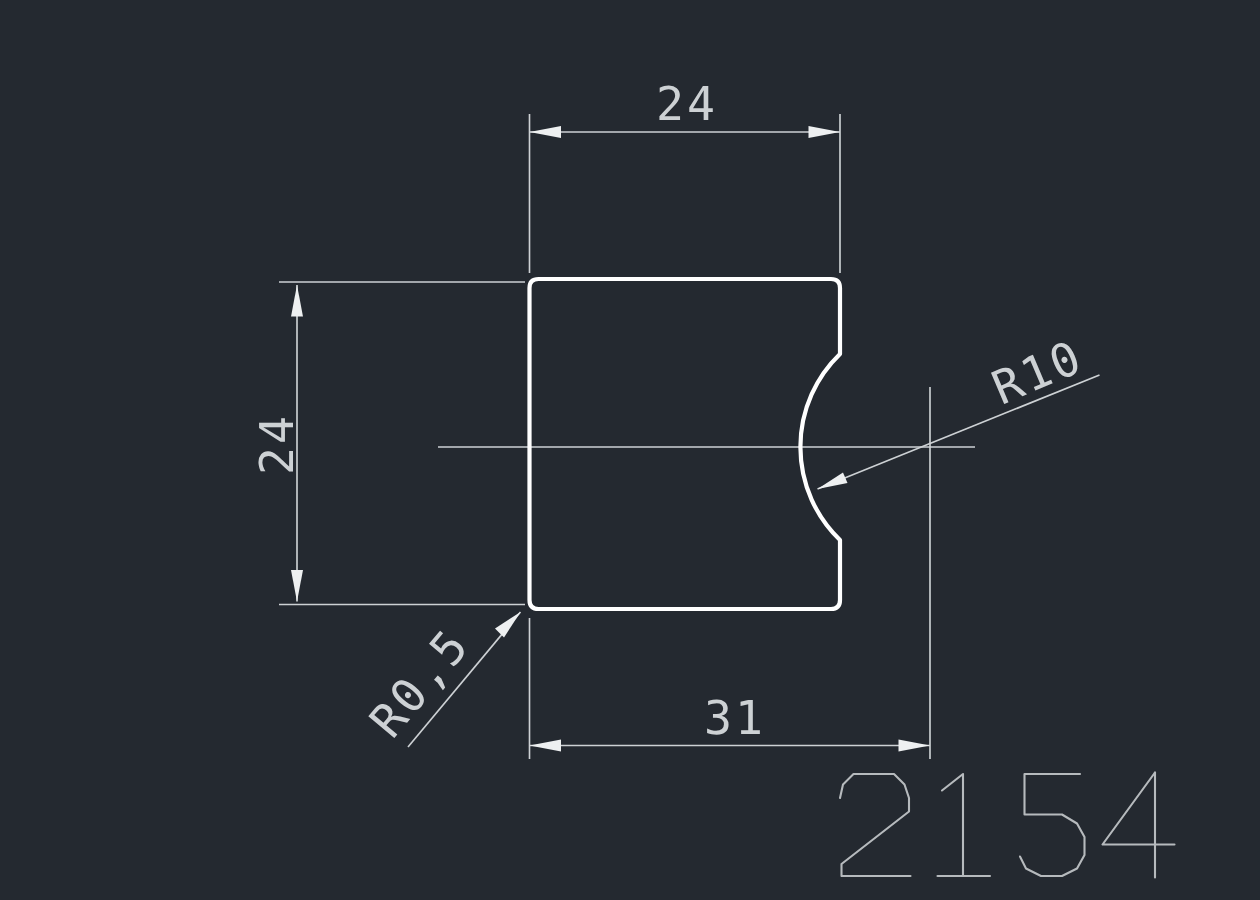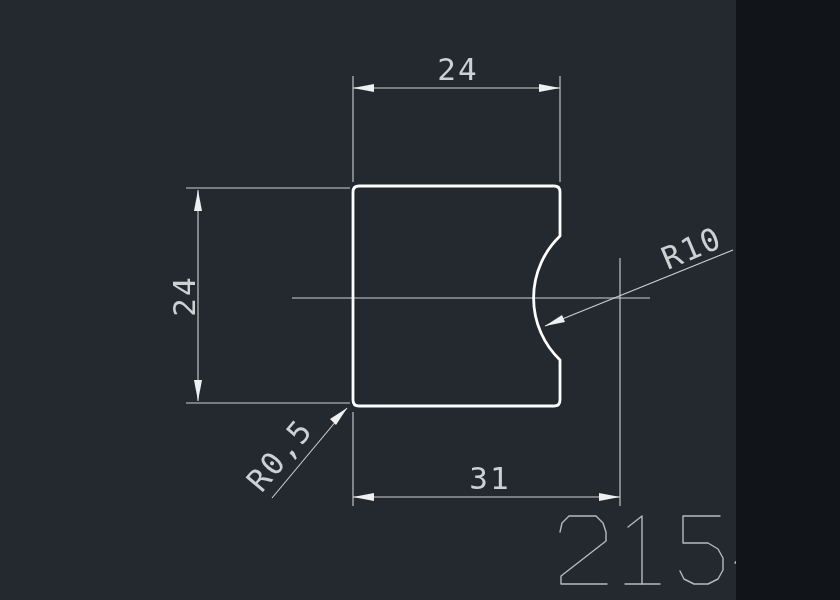--- a/index.html
+++ b/index.html
@@ -3,21 +3,21 @@
 <meta charset="utf-8">
 <style>
   html, body {
     margin: 0;
     padding: 0;
     background: #111418;
     font-family: "DejaVu Sans Mono", monospace;
   }
   .stage {
     position: relative;
-    width: 736px;
+    width: 840px;
     height: 600px;
     overflow: hidden;
     background: var(--bg, #242930);
   }
   svg { display: block; }
 
   .thin   { stroke: var(--dim, #cdd1d4); stroke-width: 1.1; fill: none; }
   .thick  { stroke: var(--outline, #ffffff); stroke-width: 2.8; fill: none;
             stroke-linejoin: round; stroke-linecap: round; }
   .arrow  { fill: var(--dim-bright, #eef0f1); stroke: none; }

